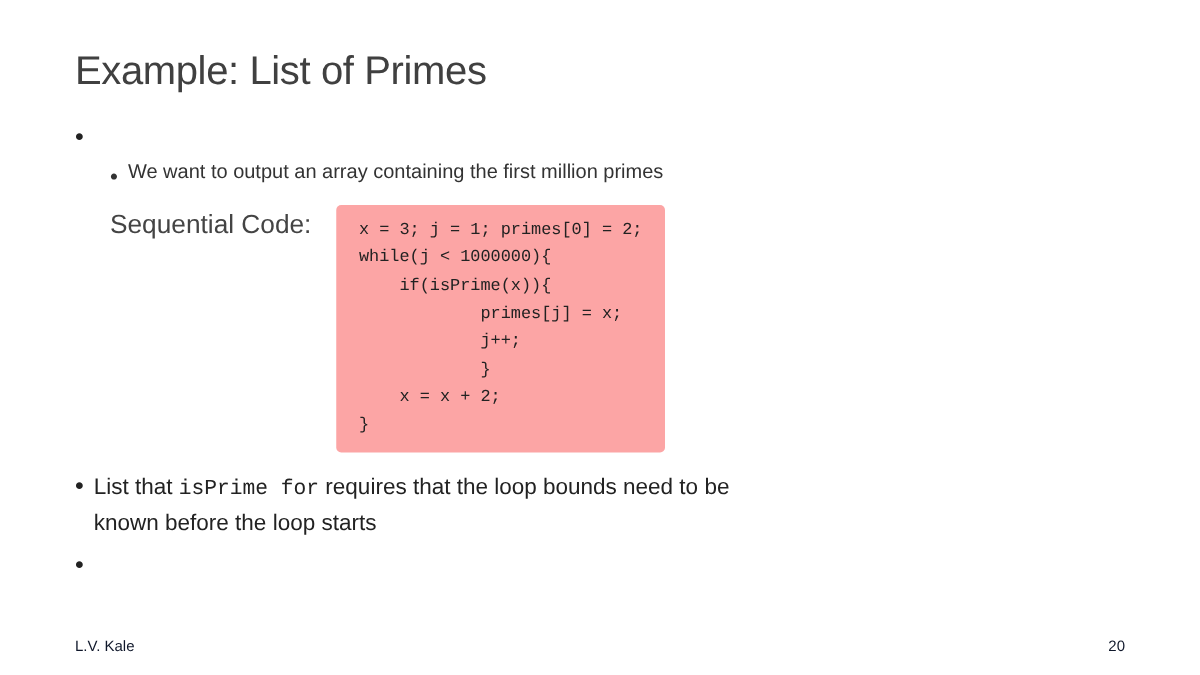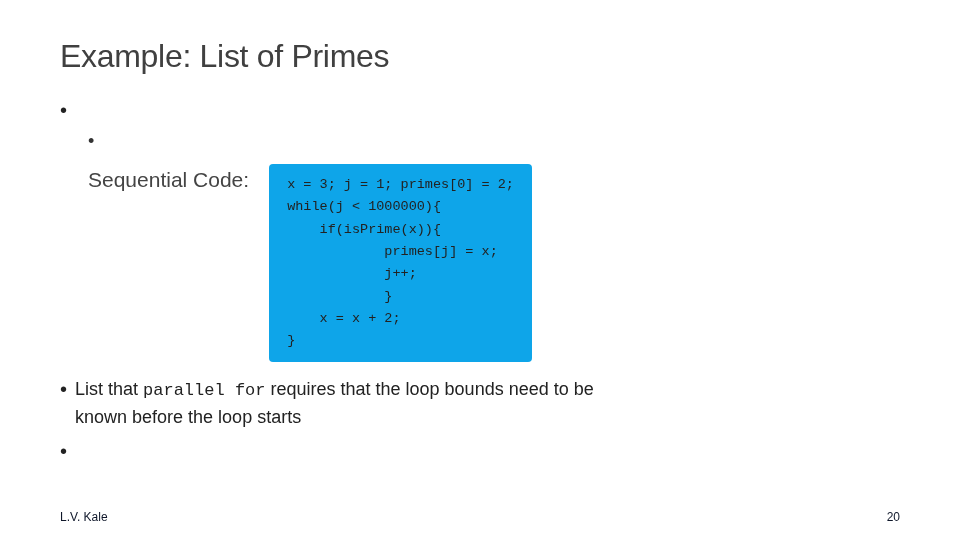--- a/index.html
+++ b/index.html
@@ -74,21 +74,21 @@
     .code-label {
       font-size: 21px;
       color: #444;
       white-space: nowrap;
       padding-top: 4px;
       min-width: 130px;
       text-align: right;
     }
 
     .code-block {
-      background: #0ea5e9;
+      background: #fca5a5;
       border-radius: 4px;
       padding: 10px 18px;
       font-family: 'Courier New', Courier, monospace;
       font-size: 13.5px;
       color: #222;
       line-height: 1.65;
       white-space: pre;
     }
 
     .bullet-note {
@@ -135,38 +135,39 @@
 <div class="slide">
 
   <h1 class="slide-title">Example: List of Primes</h1>
 
   <div class="bullet-main">
     <span class="dot">•</span>
   </div>
 
   <div class="bullet-sub">
     <span class="dot">•</span>
+    <span>We want to output an array containing the first million primes</span>
   </div>
 
   <div class="code-section">
     <div class="code-label">Sequential Code:</div>
     <div class="code-block">x = 3; j = 1; primes[0] = 2;
 while(j &lt; 1000000){
     if(isPrime(x)){
             primes[j] = x;
             j++;
             }
     x = x + 2;
 }</div>
   </div>
 
   <div class="bullet-note">
     <span class="dot">•</span>
     <span class="note-text">
-      <span>List that </span><span class="inline-code">parallel for</span><span> requires that the loop bounds need to be<br>known before the loop starts</span>
+      <span>List that </span><span class="inline-code">isPrime for</span><span> requires that the loop bounds need to be<br>known before the loop starts</span>
     </span>
   </div>
 
   <div class="bullet-note">
     <span class="dot">•</span>
   </div>
 
   <div class="footer">
     <span>L.V. Kale</span>
     <span>20</span>

